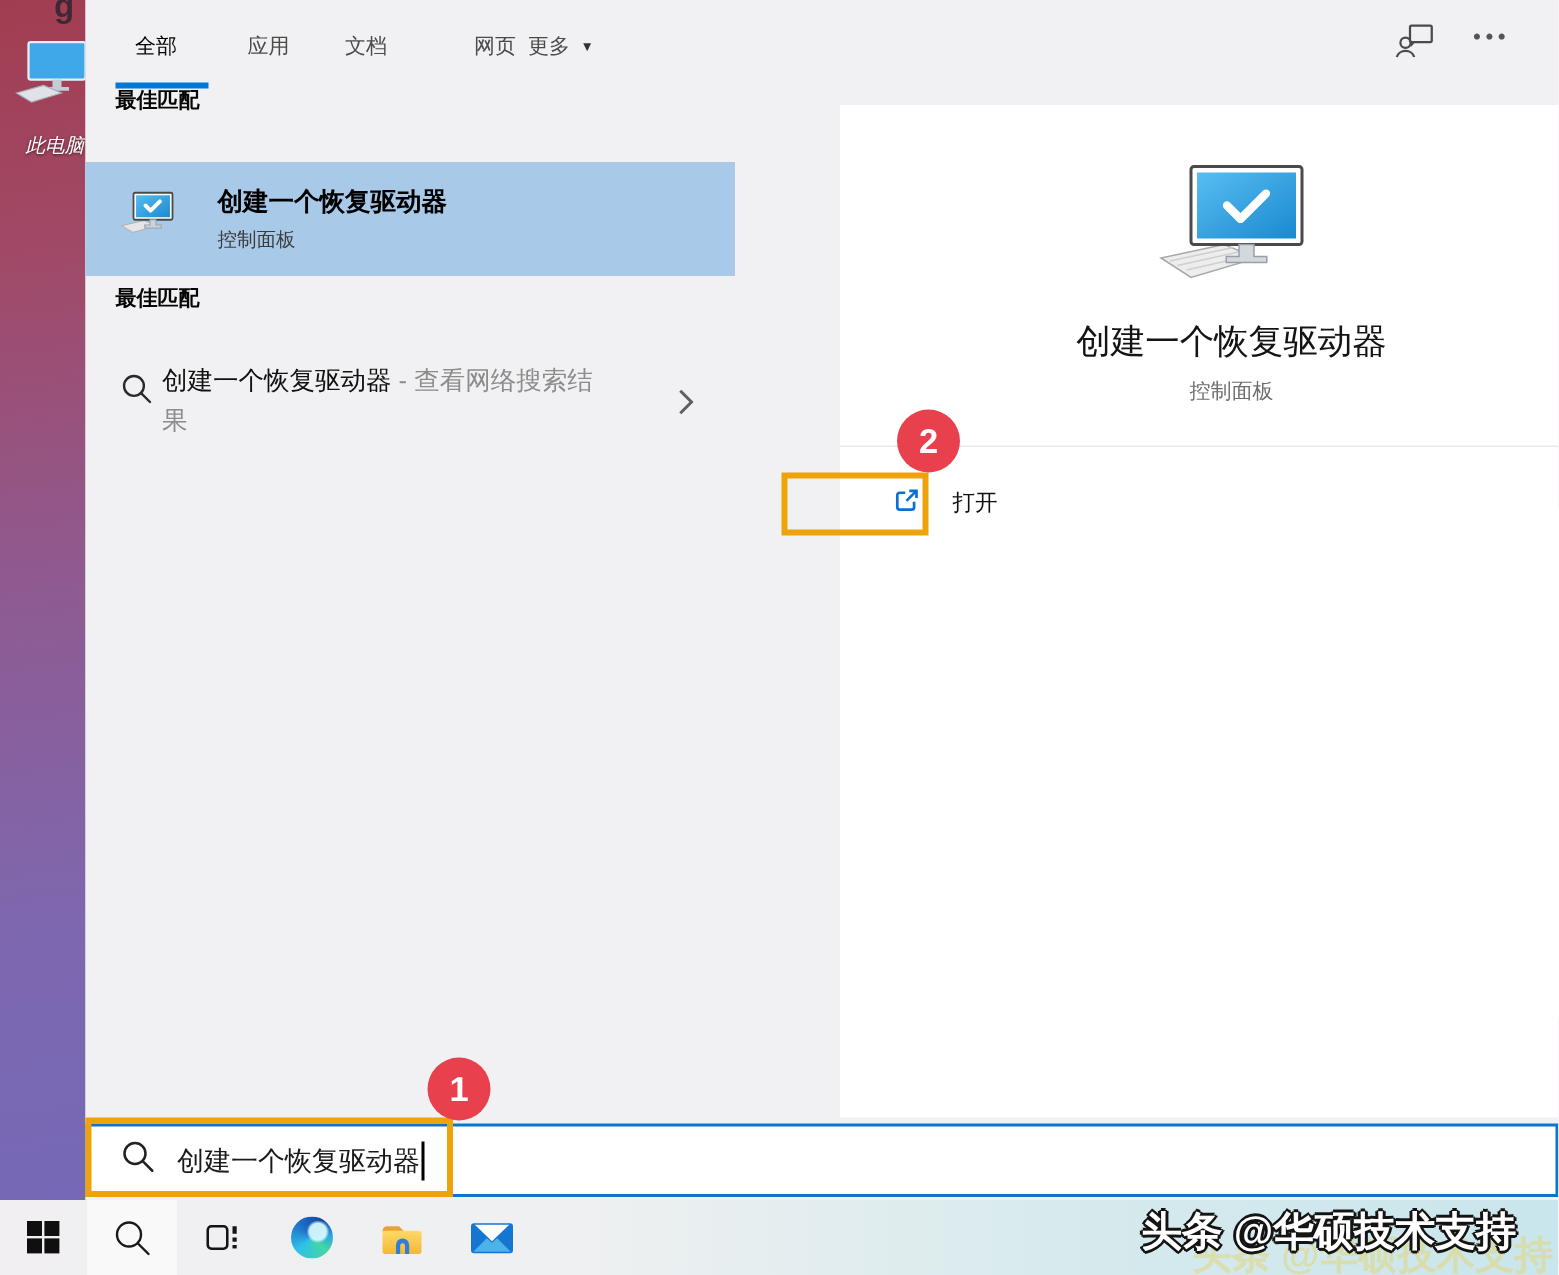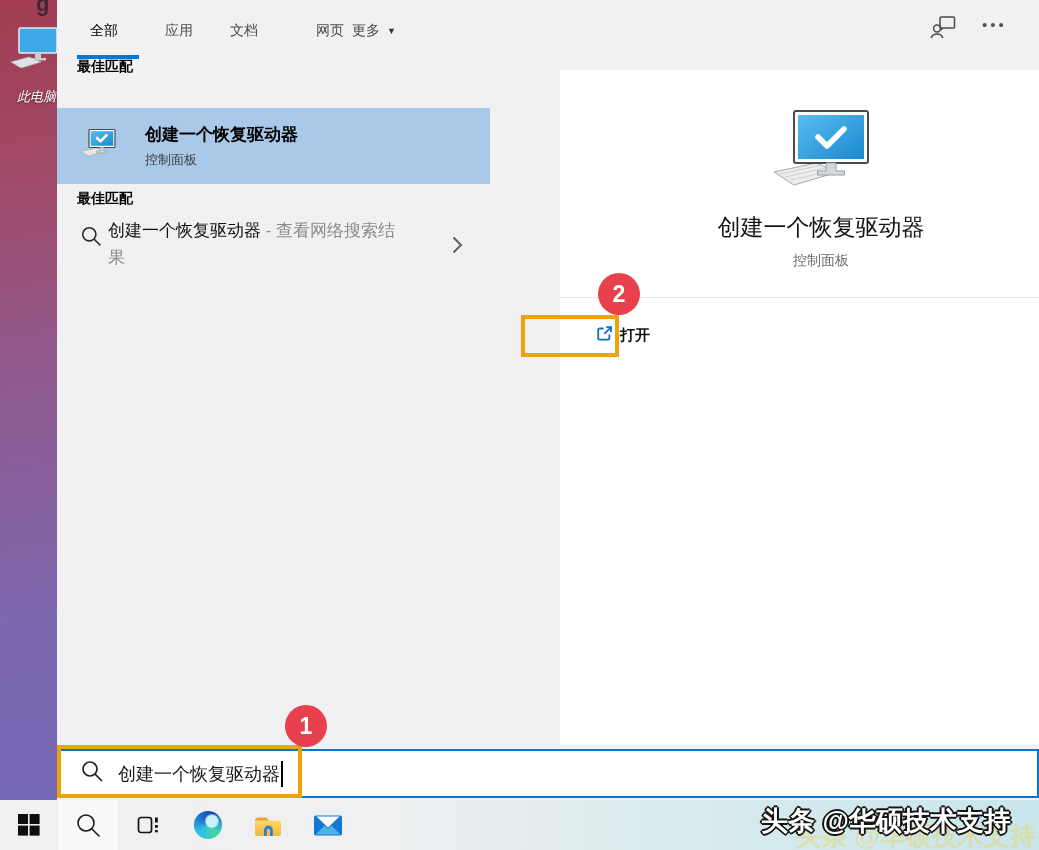--- a/index.html
+++ b/index.html
@@ -35,34 +35,34 @@
   .hdr-bm { top:58px;font-family:Liberation Serif, serif; }
   .hdr-sw { top:190px; }
 
   .best-row { position:absolute; left:0; top:108px; width:433px; height:76px; background:#a9c9e8;
               display:flex; align-items:center; }
   .best-row .icon-wrap { margin-left:22px; width:38px; }
   .bm-texts { margin-left:28px; }
   .bm-title { font-size:17px; font-weight:bold; color:#000; }
   .bm-sub { font-size:13px; color:#3b3b3b; margin-top:5px; }
 
-  .web-row { position:absolute; left:0; top:209px; width:433px; height:76px; }
+  .web-row { position:absolute; left:0; top:232px; width:433px; height:76px; }
   .web-row .mag { position:absolute; left:23px; top:16px; }
   .web-text { position:absolute; left:51px; top:8px; width:292px; font-size:17px; line-height:27px; color:#101010; }
   .web-text .hint { color:#8c8c8c; }
   .chev { position:absolute; left:394px; top:26px; }
 
   
   .card { position:absolute; left:503px; top:70px; width:522px; height:675px; background:#fff; }
   .hero { display:block; margin:38px auto 0 auto; }
   .card-title { margin-top:16px; text-align:center; font-size:23px; color:#141414; }
   .card-sub { margin-top:9px; text-align:center; font-size:14px; color:#6d6d6d; }
   .card-div { position:absolute; left:0; top:227px; width:100%; height:1px; background:#e9e9e9; }
-  .open-row { position:absolute; left:30px; top:245px; height:40px; display:flex; align-items:center; gap:6px;
-              font-size:15px; color:#111; padding-left:5px;font-weight:bold; }
+  .open-row { position:absolute; left:30px; top:245px; height:40px; display:flex; align-items:center; gap:21px;
+              font-size:15px; color:#111; padding-left:5px; }
 
   
   .searchbar { position:absolute; left:57px; top:749px; width:982px; height:49px; background:#fff;
                border:2px solid #0b74cc; display:flex; align-items:center; padding-left:21px; }
   .sb-text { margin-left:13px; font-size:18px; color:#1a1a1a; white-space:nowrap; }
   .cursor { width:2px; height:26px; background:#000; margin-left:1px; }
 
   
   .hl { position:absolute; border:4px solid #efa30a; background:transparent; }
   .hl1 { left:57px; top:745px; width:245px; height:53px; }

